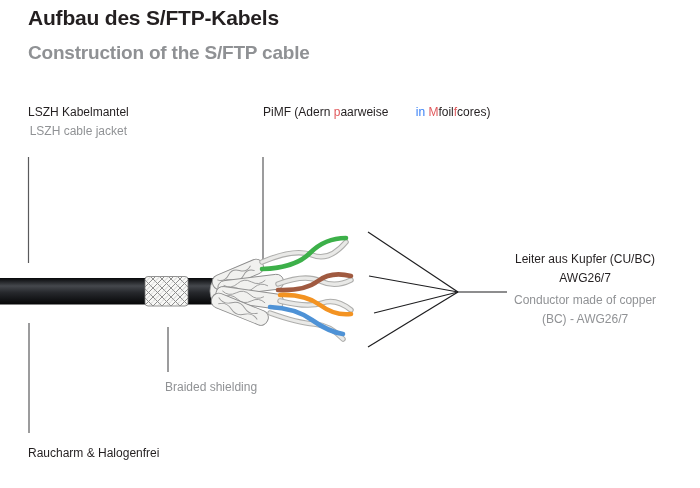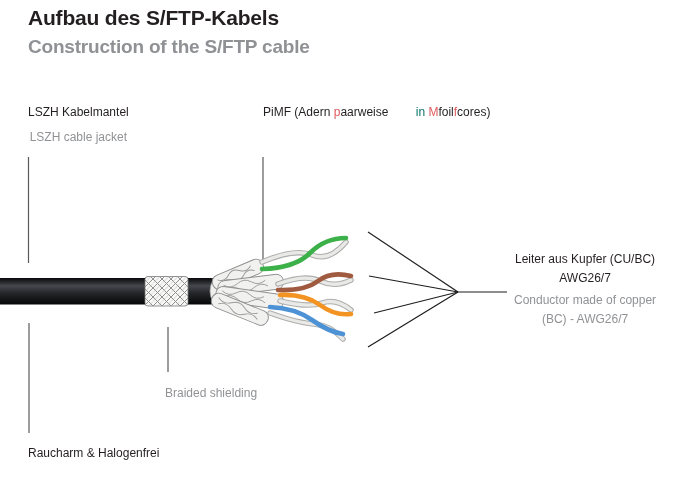--- a/index.html
+++ b/index.html
@@ -3,25 +3,25 @@
 <meta charset="utf-8">
 <style>
   html,body{margin:0;padding:0;background:#fff;}
   .stage{
     position:relative;width:700px;height:488px;background:#ffffff;
     overflow:hidden;font-family:"Liberation Sans",sans-serif;border-radius:32px;
     -webkit-font-smoothing:antialiased;
   }
   .hdr{position:absolute;left:28px;top:6px;}
   .hdr .t1{font-size:21px;font-weight:700;color:#231f20;letter-spacing:-0.2px;}
-  .hdr .t2{font-size:19px;font-weight:700;color:#8f9194;margin-top:6px;letter-spacing:-0.2px;}
+  .hdr .t2{font-size:19px;font-weight:700;color:#8f9194;margin-top:12px;letter-spacing:-0.2px;}
   .lbl{position:absolute;font-size:12px;line-height:19px;text-align:center;}
   .lbl .de{color:#231f20;}
   .lbl .en{color:#909295;}
-  .lbl .gap{margin-top:6px;}
+  .lbl .gap{}
   .lbl .gap-sm{margin-top:3px;}
   #svg-layer{position:absolute;left:0;top:0;}
 </style>
 </head>
 <body>
 
 <div class="stage">
 
   <svg id="svg-layer" width="700" height="488" viewBox="0 0 700 488">
     <defs>
@@ -108,21 +108,21 @@
     <div class="t1">Aufbau des S/FTP-Kabels</div>
     <div class="t2">Construction of the S/FTP cable</div>
   </div>
 
   <div class="lbl" style="left:28px;top:103px;">
     <div class="de">LSZH Kabelmantel</div>
     <div class="en gap">LSZH cable jacket</div>
   </div>
 
   <div class="lbl" style="left:263px;top:103px;">
-    <div class="de"><span>PiMF (Adern </span><span style="color: rgb(224, 89, 92);">p</span><span>aarweise </span><span style="color: #0f766e; padding-left: 24px;">in</span><span> </span><span style="color: rgb(224, 89, 92);">M</span><span>foil</span><span style="color: rgb(224, 89, 92);">f</span><span>cores)</span></div>
+    <div class="de"><span>PiMF (Adern </span><span style="color: rgb(224, 89, 92);">p</span><span>aarweise </span><span style="color: #3b82f6; padding-left: 24px;">in</span><span> </span><span style="color: rgb(224, 89, 92);">M</span><span>foil</span><span style="color: rgb(224, 89, 92);">f</span><span>cores)</span></div>
   </div>
 
   <div class="lbl" style="left:514px;top:250px;">
     <div class="de">Leiter aus Kupfer (CU/BC)</div>
     <div class="de">AWG26/7</div>
     <div class="en gap-sm" style="white-space:nowrap;">Conductor made of copper</div>
     <div class="en">(BC) - AWG26/7</div>
   </div>
 
   <div class="lbl" style="left:165px;top:378px;">

